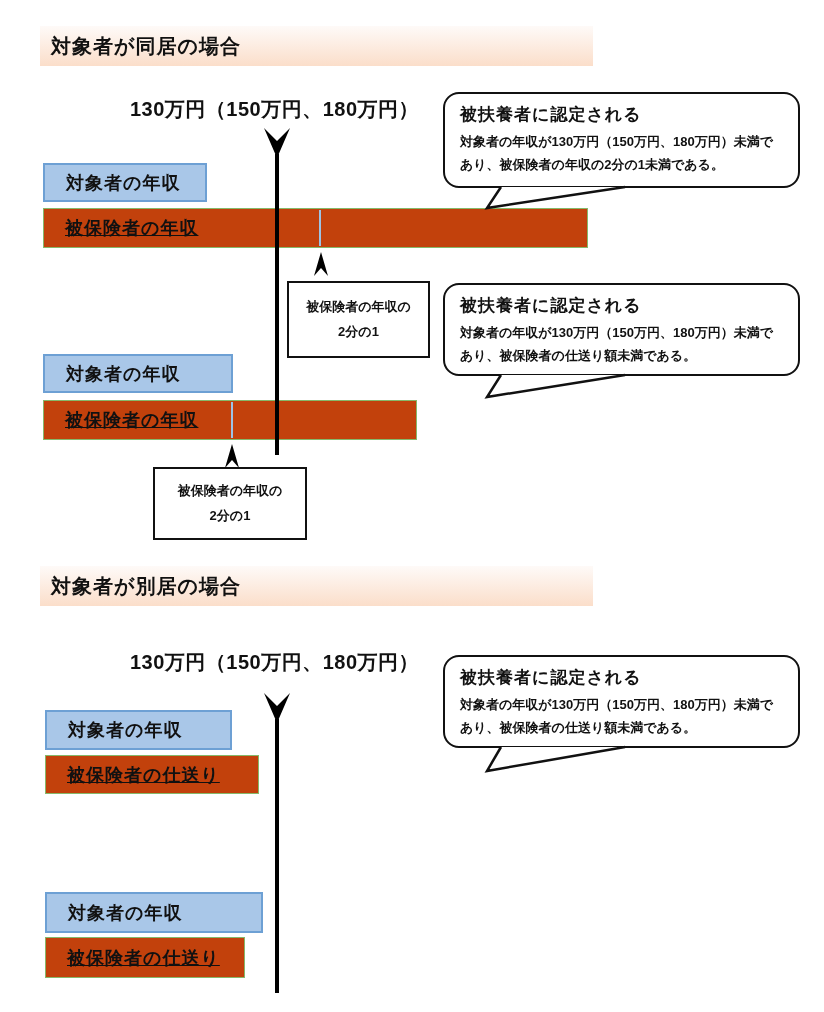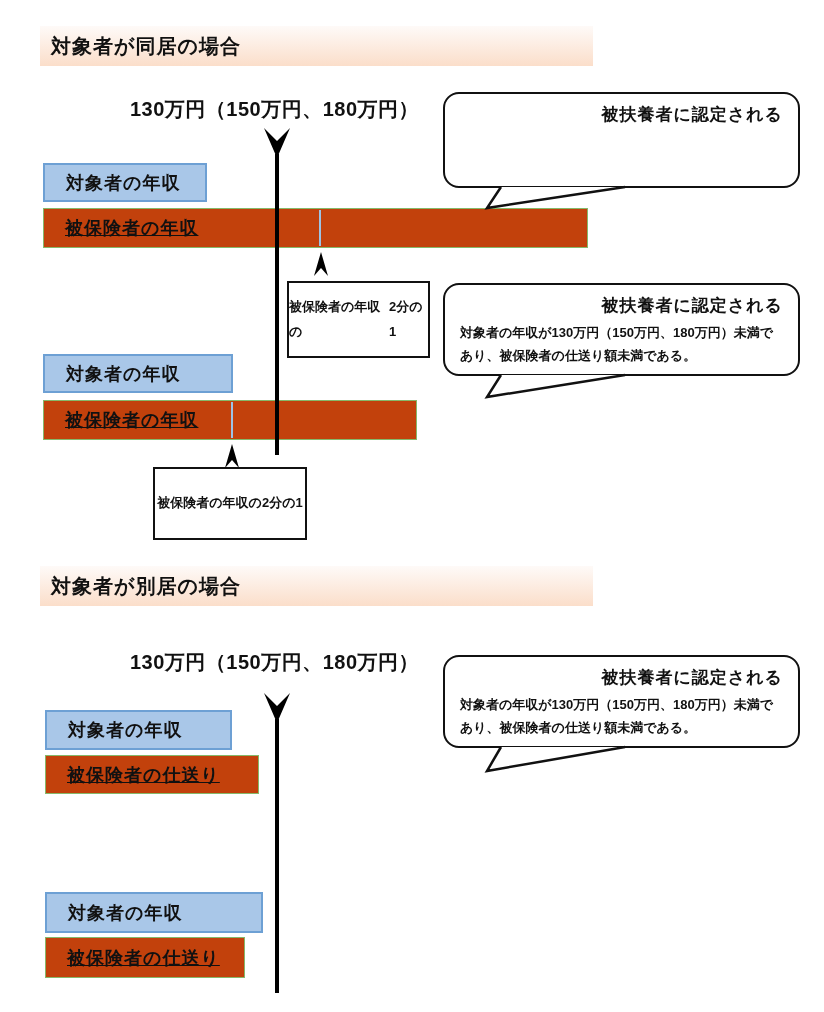--- a/index.html
+++ b/index.html
@@ -27,30 +27,30 @@
     position:absolute;left:43px;
     display:flex;align-items:center;
     font-size:18px;font-weight:bold;letter-spacing:1px;
     padding-left:21px;box-sizing:border-box;text-align:right;
   }
   .bar-blue{background:#a9c7e8;border:2px solid #6da0d4;}
   .bar-green{background:#c2410c;border:1.5px solid #86b86a;text-decoration:underline;}
   .half-box{
     position:absolute;background:#ffffff;border:2.5px solid #111;
     box-sizing:border-box;
-    display:flex;flex-direction:row;align-items:center;justify-content:center;
+    display:flex;flex-direction:column;align-items:center;justify-content:center;
     font-size:13px;font-weight:bold;line-height:1.9;
   }
   .bubble{
     position:absolute;left:443px;width:357px;
     background:#ffffff;border:2.5px solid #111;border-radius:16px;
     box-sizing:border-box;
     padding:9px 15px 6px 15px;
   }
-  .bubble-title{font-size:17px;font-weight:bold;margin-bottom:5px;letter-spacing:1px;text-align:right;}
+  .bubble-title{font-size:17px;font-weight:bold;margin-bottom:5px;letter-spacing:1px;}
   .bubble-body{font-size:13px;font-weight:bold;line-height:1.75;}
   .tail{
     position:absolute;left:40px;width:146px;height:26px;overflow:visible;
   }
   .overlay{
     position:absolute;left:0;top:0;width:824px;height:1012px;
     pointer-events:none;
   }
 </style>
 </head>
@@ -83,20 +83,21 @@
     <span>被保険者の年収</span>
   </div>
 
   <div class="half-box" style="left:153px;top:467px;width:154px;height:73px;">
     <span>被保険者の年収の</span>
     <span>2分の1</span>
   </div>
 
   <div class="bubble" style="top:92px;height:96px;">
     <div class="bubble-title">被扶養者に認定される</div>
+    <div class="bubble-body">対象者の年収が130万円（150万円、180万円）未満であり、被保険者の年収の2分の1未満である。</div>
     <svg class="tail" style="top:93px;" viewBox="0 0 146 26">
       <path d="M16,0 L2,21 L140,0" fill="#ffffff" stroke="#111" stroke-width="2.5"></path>
     </svg>
   </div>
 
   <div class="bubble" style="top:283px;height:93px;">
     <div class="bubble-title">被扶養者に認定される</div>
     <div class="bubble-body">対象者の年収が130万円（150万円、180万円）未満であり、被保険者の仕送り額未満である。</div>
     <svg class="tail" style="top:90px;" viewBox="0 0 146 26">
       <path d="M16,0 L2,22 L140,0" fill="#ffffff" stroke="#111" stroke-width="2.5"></path>

